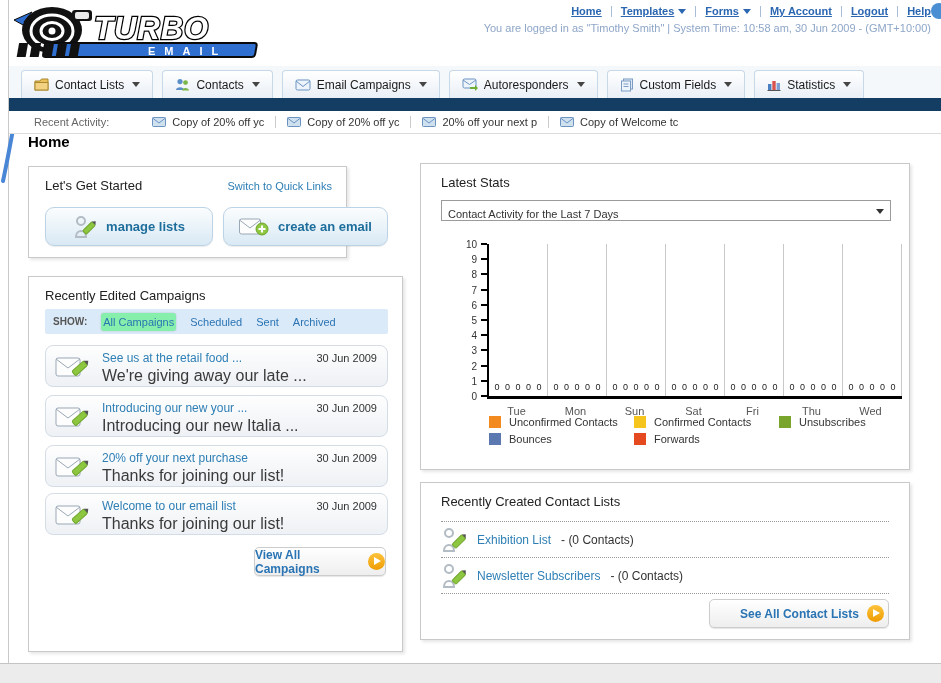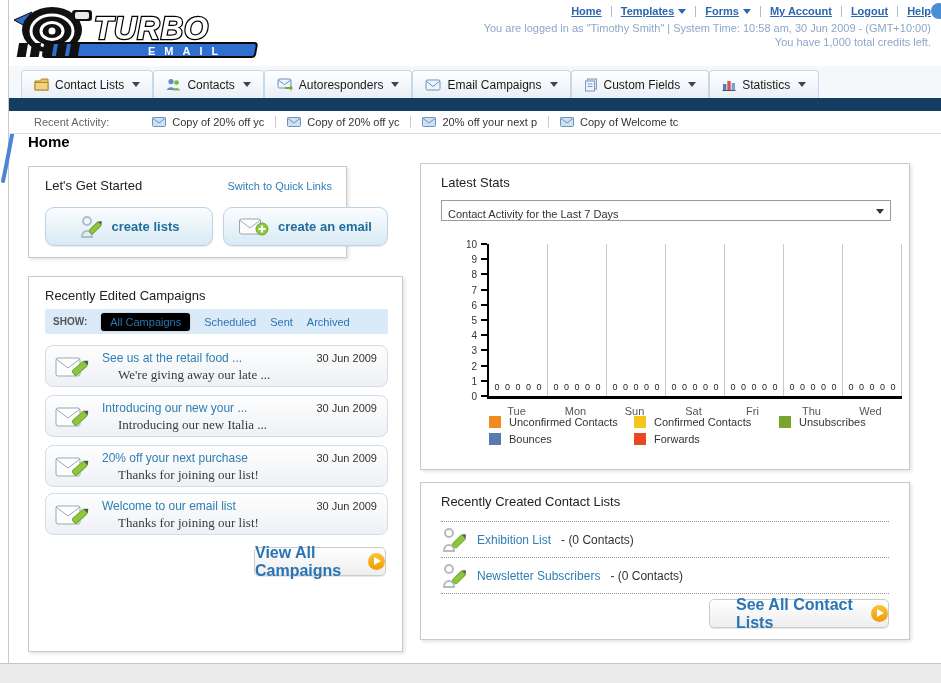--- a/index.html
+++ b/index.html
@@ -18,21 +18,21 @@
   .top-links{position:absolute;right:10px;top:5px;display:flex;align-items:center;gap:9px;
              font-size:11px;color:#2b66b1;}
   .top-link{display:flex;align-items:center;gap:4px;text-decoration:underline;cursor:pointer;color:#2b66b1;font-weight:bold;}
   .sep{width:1px;height:11px;background:#a9bdd6;}
   .chev{width:0;height:0;border-left:4px solid transparent;border-right:4px solid transparent;border-top:5px solid #2b66b1;}
   .login-info{position:absolute;right:10px;top:21px;text-align:right;font-size:11px;line-height:14px;color:#8ea6c8;}
 
   
   .tabbar{position:absolute;left:9px;right:0;top:66px;height:32px;background:#f5f8fb;
           display:flex;align-items:flex-end;padding-left:12px;box-sizing:border-box;}
-  .tab{display:flex;align-items:center;gap:6px;height:19px;padding:4px 12px;
+  .tab{display:flex;align-items:center;gap:6px;height:19px;padding:4px 12px;margin-right:9px;
        background:linear-gradient(#ffffff,#e9eff6);border:1px solid #c7d8e8;border-bottom:none;
        border-radius:4px 4px 0 0;font-size:12px;color:#1a1a1a;cursor:pointer;justify-content:space-between;}
   .tab .chev-sm{width:0;height:0;border-left:4px solid transparent;border-right:4px solid transparent;border-top:5px solid #444;margin-left:2px;}
   .navybar{position:absolute;left:9px;right:0;top:98px;height:13px;background:#133d63;}
 
   
   .activity{position:absolute;left:9px;right:0;top:111px;height:23px;background:#fff;border-bottom:1px solid #dcdcdc;
             display:flex;align-items:center;font-size:11px;color:#333;padding-left:25px;box-sizing:border-box;}
   .activity-label{color:#666;margin-right:32px;}
   .activity-item{display:flex;align-items:center;gap:6px;padding:0 11px;border-right:1px solid #ccc;cursor:pointer;color:#333;}
@@ -55,31 +55,31 @@
            background:linear-gradient(#fbfdfe,#d9e9f4);display:flex;align-items:center;justify-content:center;gap:9px;
            font-size:13px;font-weight:bold;color:#1e6e9c;cursor:pointer;box-shadow:0 1px 1px rgba(0,0,0,.08);}
   .btn-manage{left:16px;width:166px;}
   .btn-create{left:194px;width:163px;}
 
   
   .filterbar{position:absolute;left:16px;top:32px;width:343px;height:25px;background:#dbeaf8;border-radius:2px;
              display:flex;align-items:center;gap:14px;padding-left:8px;box-sizing:border-box;font-size:11px;}
   .show-label{font-size:10px;font-weight:bold;color:#555;}
   .filter{color:#2a74b4;cursor:pointer;}
-  .filter.active{background:#000000;padding:3px 9px;border-radius:3px;box-shadow:0 0 2px rgba(0,0,0,.2);}
+  .filter.active{background:#86efac;padding:3px 2px;border-radius:3px;box-shadow:0 0 2px rgba(0,0,0,.2);}
 
   .camp-item{position:absolute;left:16px;width:343px;height:42px;border:1px solid #d4dce5;border-radius:8px;
              background:linear-gradient(#fefefe,#eef1f5);cursor:pointer;box-sizing:border-box;}
   .camp-icon{position:absolute;left:9px;top:7px;}
   .camp-title{position:absolute;left:56px;top:5px;font-size:12px;color:#2e7fb5;cursor:pointer;}
-  .camp-sub{position:absolute;left:72px;top:21px;font-size:13px;color:#3a3a3a;font-family:Liberation Serif, serif;}
+  .camp-sub{position:absolute;left:56px;top:21px;font-size:16px;color:#3a3a3a;}
   .camp-date{position:absolute;right:10px;top:6px;font-size:11px;color:#333;}
 
   .pill-btn{position:absolute;height:27px;border:1px solid #ccc;border-radius:5px;background:linear-gradient(#ffffff,#eeeeee);
-            display:flex;align-items:center;justify-content:center;gap:8px;font-size:16px;font-weight:bold;color:#2a74b4;
+            display:flex;align-items:center;justify-content:center;gap:8px;font-size:12px;font-weight:bold;color:#2a74b4;
             cursor:pointer;box-shadow:0 1px 1px rgba(0,0,0,.10);}
   .btn-view-all{right:16px;top:270px;width:130px;}
   .btn-see-lists{right:20px;top:116px;width:152px;padding-left:26px;}
   .circle-arrow{position:relative;width:17px;height:17px;border-radius:50%;background:linear-gradient(#fcc33c,#ef9c02);flex:none;}
   .circle-arrow::after{content:"";position:absolute;left:6px;top:4px;width:0;height:0;
             border-left:7px solid #fff;border-top:4.5px solid transparent;border-bottom:4.5px solid transparent;}
 
   
   .select-box{position:absolute;left:20px;top:36px;width:450px;height:21px;border:1px solid #9b9b9b;background:#fff;
               display:flex;align-items:flex-end;font-size:11px;color:#333;padding-left:6px;box-sizing:border-box;cursor:pointer;}
@@ -164,21 +164,20 @@
         <span>Logout</span>
       </span>
     <span class="sep"></span>
     <span class="top-link">
         <span>Help</span>
       </span>
   </div>
 
   <div class="login-info">
     <div>You are logged in as "Timothy Smith" | System Time: 10:58 am, 30 Jun 2009 - (GMT+10:00)</div>
-    <div>You have 1,000 total credits left.</div>
   </div>
 
   <div class="tabbar">
     <div class="tab">
       <svg width="15" height="13" viewBox="0 0 15 13">
         <path d="M1 3 L6 3 L7.5 1 L14 1 L14 12 L1 12 Z" fill="#ecc05a" stroke="#a9882e" stroke-width="1"></path>
         <rect x="1" y="4.5" width="13" height="7.5" fill="#f3d283" stroke="#a9882e" stroke-width="1"></rect>
       </svg>
       <span>Contact Lists</span>
       <span class="chev-sm"></span>
@@ -187,34 +186,34 @@
       <svg width="15" height="13" viewBox="0 0 15 13">
         <circle cx="5" cy="3.6" r="2.6" fill="#5c8fc7"></circle>
           <path d="M1 12 C1 8.2 9 8.2 9 12 Z" fill="#5c8fc7"></path>
         <circle cx="10.5" cy="4.6" r="2.4" fill="#7ab648"></circle>
           <path d="M7 12.5 C7 9 14 9 14 12.5 Z" fill="#7ab648"></path>
       </svg>
       <span>Contacts</span>
       <span class="chev-sm"></span>
     </div>
     <div class="tab">
+      <svg width="16" height="12" viewBox="0 0 16 12">
+        <rect x="1" y="1" width="14" height="10" rx="1.5" fill="#eef4fb" stroke="#6a93c0"></rect>
+        <path d="M1 2 L8 7.5 L15 2" fill="none" stroke="#6a93c0"></path>
+      </svg>
+      <span>Email Campaigns</span>
+      <span class="chev-sm"></span>
+    </div>
+    <div class="tab">
       <svg width="16" height="13" viewBox="0 0 16 13">
         <rect x="1" y="1" width="13" height="9" rx="1.5" fill="#eef4fb" stroke="#6a93c0"></rect>
         <path d="M1 2 L7.5 6.5 L14 2" fill="none" stroke="#6a93c0"></path>
         <path d="M8 9 L13 9 L13 7 L16 10 L13 13 L13 11 L8 11 Z" fill="#6fae35"></path>
       </svg>
       <span>Autoresponders</span>
-      <span class="chev-sm"></span>
-    </div>
-    <div class="tab">
-      <svg width="16" height="12" viewBox="0 0 16 12">
-        <rect x="1" y="1" width="14" height="10" rx="1.5" fill="#eef4fb" stroke="#6a93c0"></rect>
-        <path d="M1 2 L8 7.5 L15 2" fill="none" stroke="#6a93c0"></path>
-      </svg>
-      <span>Email Campaigns</span>
       <span class="chev-sm"></span>
     </div>
     <div class="tab">
       <svg width="14" height="14" viewBox="0 0 14 14">
         <rect x="3.5" y="1" width="9" height="10" fill="#dce8f4" stroke="#7a9cc4"></rect>
         <rect x="1.5" y="3" width="9" height="10" fill="#eef4fb" stroke="#7a9cc4"></rect>
         <line x1="3.5" y1="6" x2="8.5" y2="6" stroke="#7a9cc4"></line>
           <line x1="3.5" y1="8.5" x2="8.5" y2="8.5" stroke="#7a9cc4"></line>
       </svg>
       <span>Custom Fields</span>
@@ -272,21 +271,21 @@
     <span class="quick-links">Switch to Quick Links</span>
     <div class="big-btn btn-manage">
       <svg width="24" height="24" viewBox="0 0 24 24">
         <circle cx="8" cy="6" r="4" fill="none" stroke="#b3bcc4" stroke-width="2"></circle>
         <path d="M3 22 C3 14 13 14 13 22 Z" fill="none" stroke="#b3bcc4" stroke-width="2"></path>
         <g transform="rotate(-45 15 14)">
             <rect x="10" y="11.5" width="13" height="5" rx="1" fill="#8dc63f" stroke="#6fa52c"></rect>
             <path d="M23 11.5 L26 14 L23 16.5 Z" fill="#555"></path>
           </g>
       </svg>
-      <span>create lists</span>
+      <span>manage lists</span>
     </div>
     <div class="big-btn btn-create">
       <svg width="30" height="22" viewBox="0 0 30 22">
         <rect x="0.5" y="3" width="21" height="15" rx="2" fill="#fdfdfd" stroke="#9aa7b5"></rect>
         <path d="M0.5 4 L11 12 L21.5 4" fill="none" stroke="#9aa7b5"></path>
         <circle cx="23" cy="13" r="6" fill="#8dc63f" stroke="#6fa52c"></circle>
         <path d="M23 9.5 L23 16.5 M19.5 13 L26.5 13" stroke="#fff" stroke-width="2.2"></path>
       </svg>
       <span>create an email</span>
     </div>

